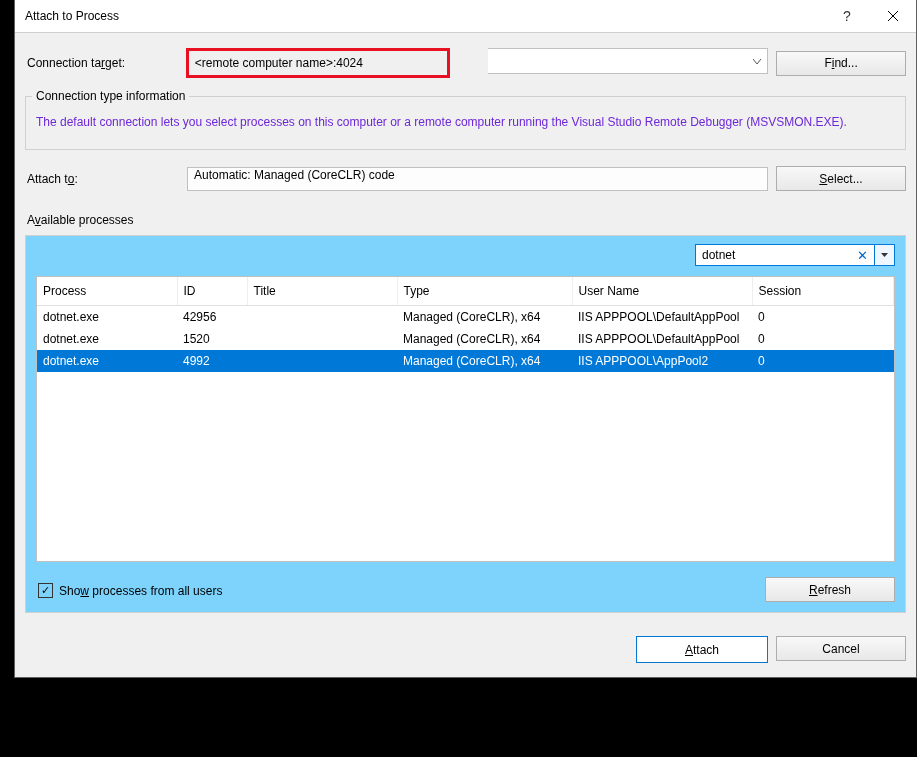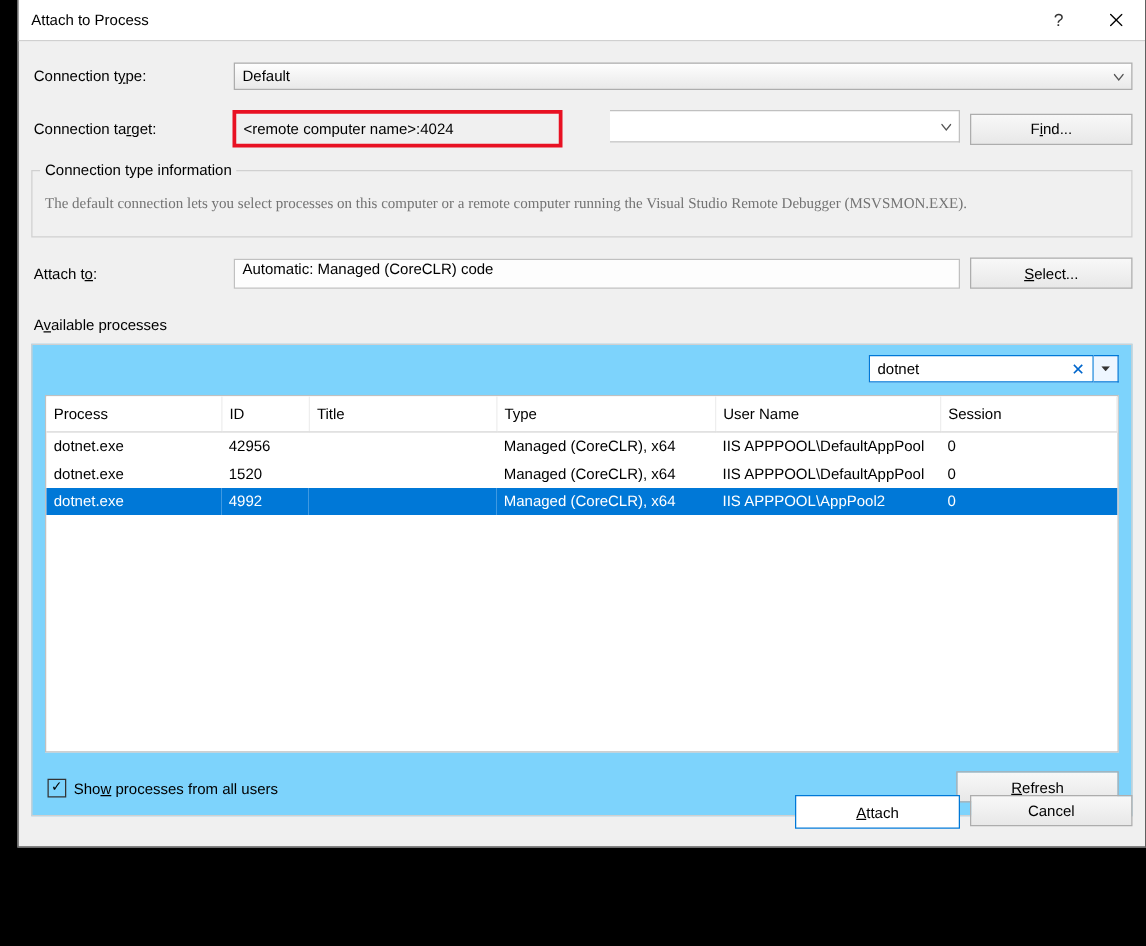--- a/index.html
+++ b/index.html
@@ -115,22 +115,21 @@
   }
   .groupbox .legend {
     position: absolute;
     top: -8px; left: 6px;
     background: #f0f0f0;
     padding: 0 4px;
   }
   .groupbox .text {
     margin-top: 6px;
     line-height: 1.5;
-    color: #737373;
-    font-family: Liberation Serif, serif;
+    color: #6d28d9;
   }
 
   
   .attachto-row { margin-top: 16px; }
   .readonly-box {
     flex: 1;
     height: 24px;
     background: #fdfdfd;
     border: 1px solid #c0c0c0;
     display: flex; align-items: flex-start;
@@ -258,33 +257,20 @@
     <div class="btn">
       <svg viewBox="0 0 10 10">
           <line x1="0" y1="0" x2="10" y2="10" stroke="#000" stroke-width="1"></line>
           <line x1="10" y1="0" x2="0" y2="10" stroke="#000" stroke-width="1"></line>
         </svg>
     </div>
   </div>
 
   <div class="body">
 
-    <div class="row">
-      <div class="label-cell">
-        <span>Connection t</span><span class="access">y</span><span>pe:</span>
-      </div>
-      <div class="combo-large">
-        <span>Default</span>
-        <span class="chev">
-          <svg class="chev-svg" viewBox="0 0 8 6">
-              <path d="M0 0 L4 5 L8 0" fill="none" stroke="#555" stroke-width="1"></path>
-            </svg>
-        </span>
-      </div>
-    </div>
 
     <div class="row target-row">
       <div class="label-cell">
         <span>Connection ta</span><span class="access">r</span><span>get:</span>
       </div>
       <div style="display:flex; width:582px;gap:38px;">
         <div class="target-highlight">
           <span>&lt;remote computer name&gt;:4024</span>
         </div>
         <div class="target-rest">

